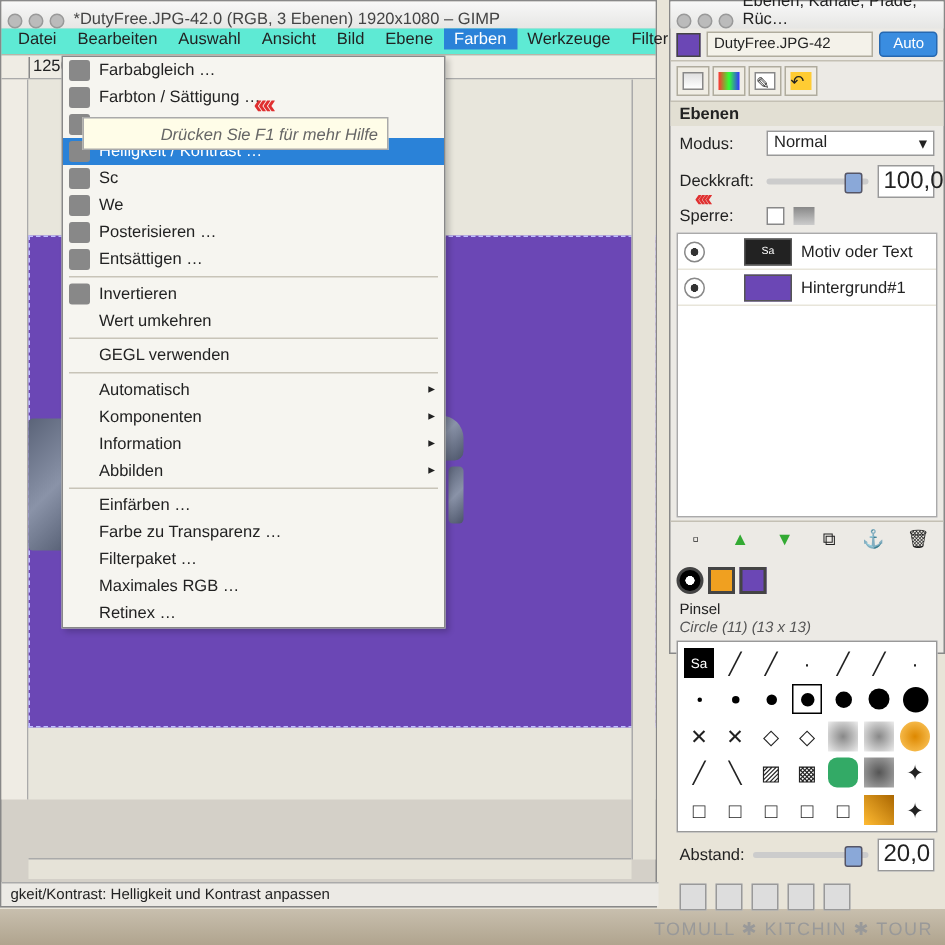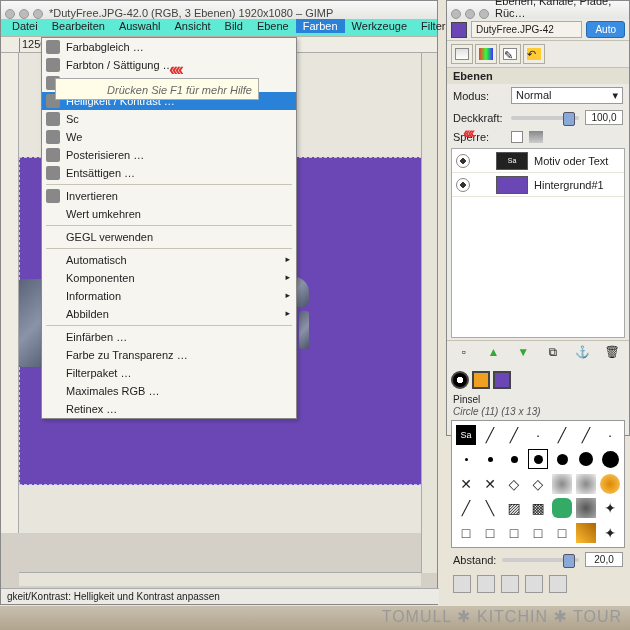--- a/index.html
+++ b/index.html
@@ -51,21 +51,21 @@
 .sq{width:14px;height:12px}
 .sq.lay{background:linear-gradient(#e0e0e0,#fff);border:1px solid #888}
 .sq.rgb{background:linear-gradient(90deg,#f33,#3f3,#33f)}
 .sq.path{background:#fff;border:1px solid #888}
 .panel-title{padding:2px 6px;font-weight:bold;font-size:11px;background:#e2dfd3}
 .form-row{display:flex;align-items:center;padding:3px 6px;gap:6px;font-size:10px}
 .form-row label{width:52px}
 .select{flex:1;background:#fff;border:1px solid #999;padding:1px 4px;font-size:10px;display:flex;justify-content:space-between}
 .slider{flex:1;height:4px;background:#ccc;border-radius:2px;position:relative}
 .slider::after{content:'';position:absolute;right:4px;top:-4px;width:10px;height:12px;background:#8aa8d8;border:1px solid #556;border-radius:2px}
-.numbox{width:38px;background:#fff;border:1px solid #999;padding:1px 3px;text-align:center;font-size:10px}
+.numbox{width:38px;background:#fff;border:1px solid #999;padding:1px 3px;text-align:center;font-size:16px}
 .layer-list{background:#fff;border:1px solid #aaa;margin:2px 4px;height:190px;overflow:hidden}
 .layer-item{display:flex;align-items:center;height:24px;padding:2px 4px;gap:6px;border-bottom:1px solid #e8e5da}
 .layer-item.sel{background:#3d68c0;color:#fff}
 .layer-item.sel span{color:#fff}
 .eye{width:14px;height:14px;border:1px solid #888;border-radius:50%;background:radial-gradient(circle,#333 30%,#fff 32%)}
 .layer-thumb{width:32px;height:18px;border:1px solid #555}
 .th-txt{background:#222;color:#fff;font-size:7px;display:flex;align-items:center;justify-content:center}
 .th-pu{background:#6b47b5}
 .mk2{position:absolute;left:463px;top:124px;color:#e03030;font-weight:bold;font-size:16px;letter-spacing:-3px;z-index:20}
 .btn-row{display:flex;justify-content:space-around;padding:4px 2px;border-top:1px solid #c4c0b4}
@@ -77,21 +77,21 @@
 .sw3{background:#6b47b5}
 .pinsel-title{padding:1px 6px;font-size:10px}
 .pinsel-sub{padding:0 6px 3px;font-style:italic;font-size:10px;color:#555}
 .brush-grid{background:#fff;border:1px solid #999;margin:0 4px;padding:4px;display:grid;grid-template-columns:repeat(7,1fr);gap:4px;height:128px}
 .brush{width:20px;height:20px;display:flex;align-items:center;justify-content:center;font-size:14px}
 .brush.sel{border:1px solid #000}
 .bc{border-radius:50%;background:#000}
 .spacing-row{display:flex;align-items:center;padding:4px 6px;gap:6px;font-size:10px}
 .bottom-icons{display:flex;gap:6px;padding:4px 6px}
 .bi{width:18px;height:18px;background:#ddd;border:1px solid #999}
-.watermark{position:absolute;right:8px;bottom:4px;font-size:16px;color:#999;letter-spacing:1px}
+.watermark{position:absolute;right:8px;bottom:4px;font-size:12px;color:#999;letter-spacing:1px}
 .ground{position:absolute;left:0;bottom:0;width:630px;height:24px;background:linear-gradient(#c8bfae,#b0a48e)}
 </style>
 </head>
 <body>
 
 <div class="ground"></div>
 
 <div class="gimp-main">
   <div class="titlebar">
     <div class="dots">

